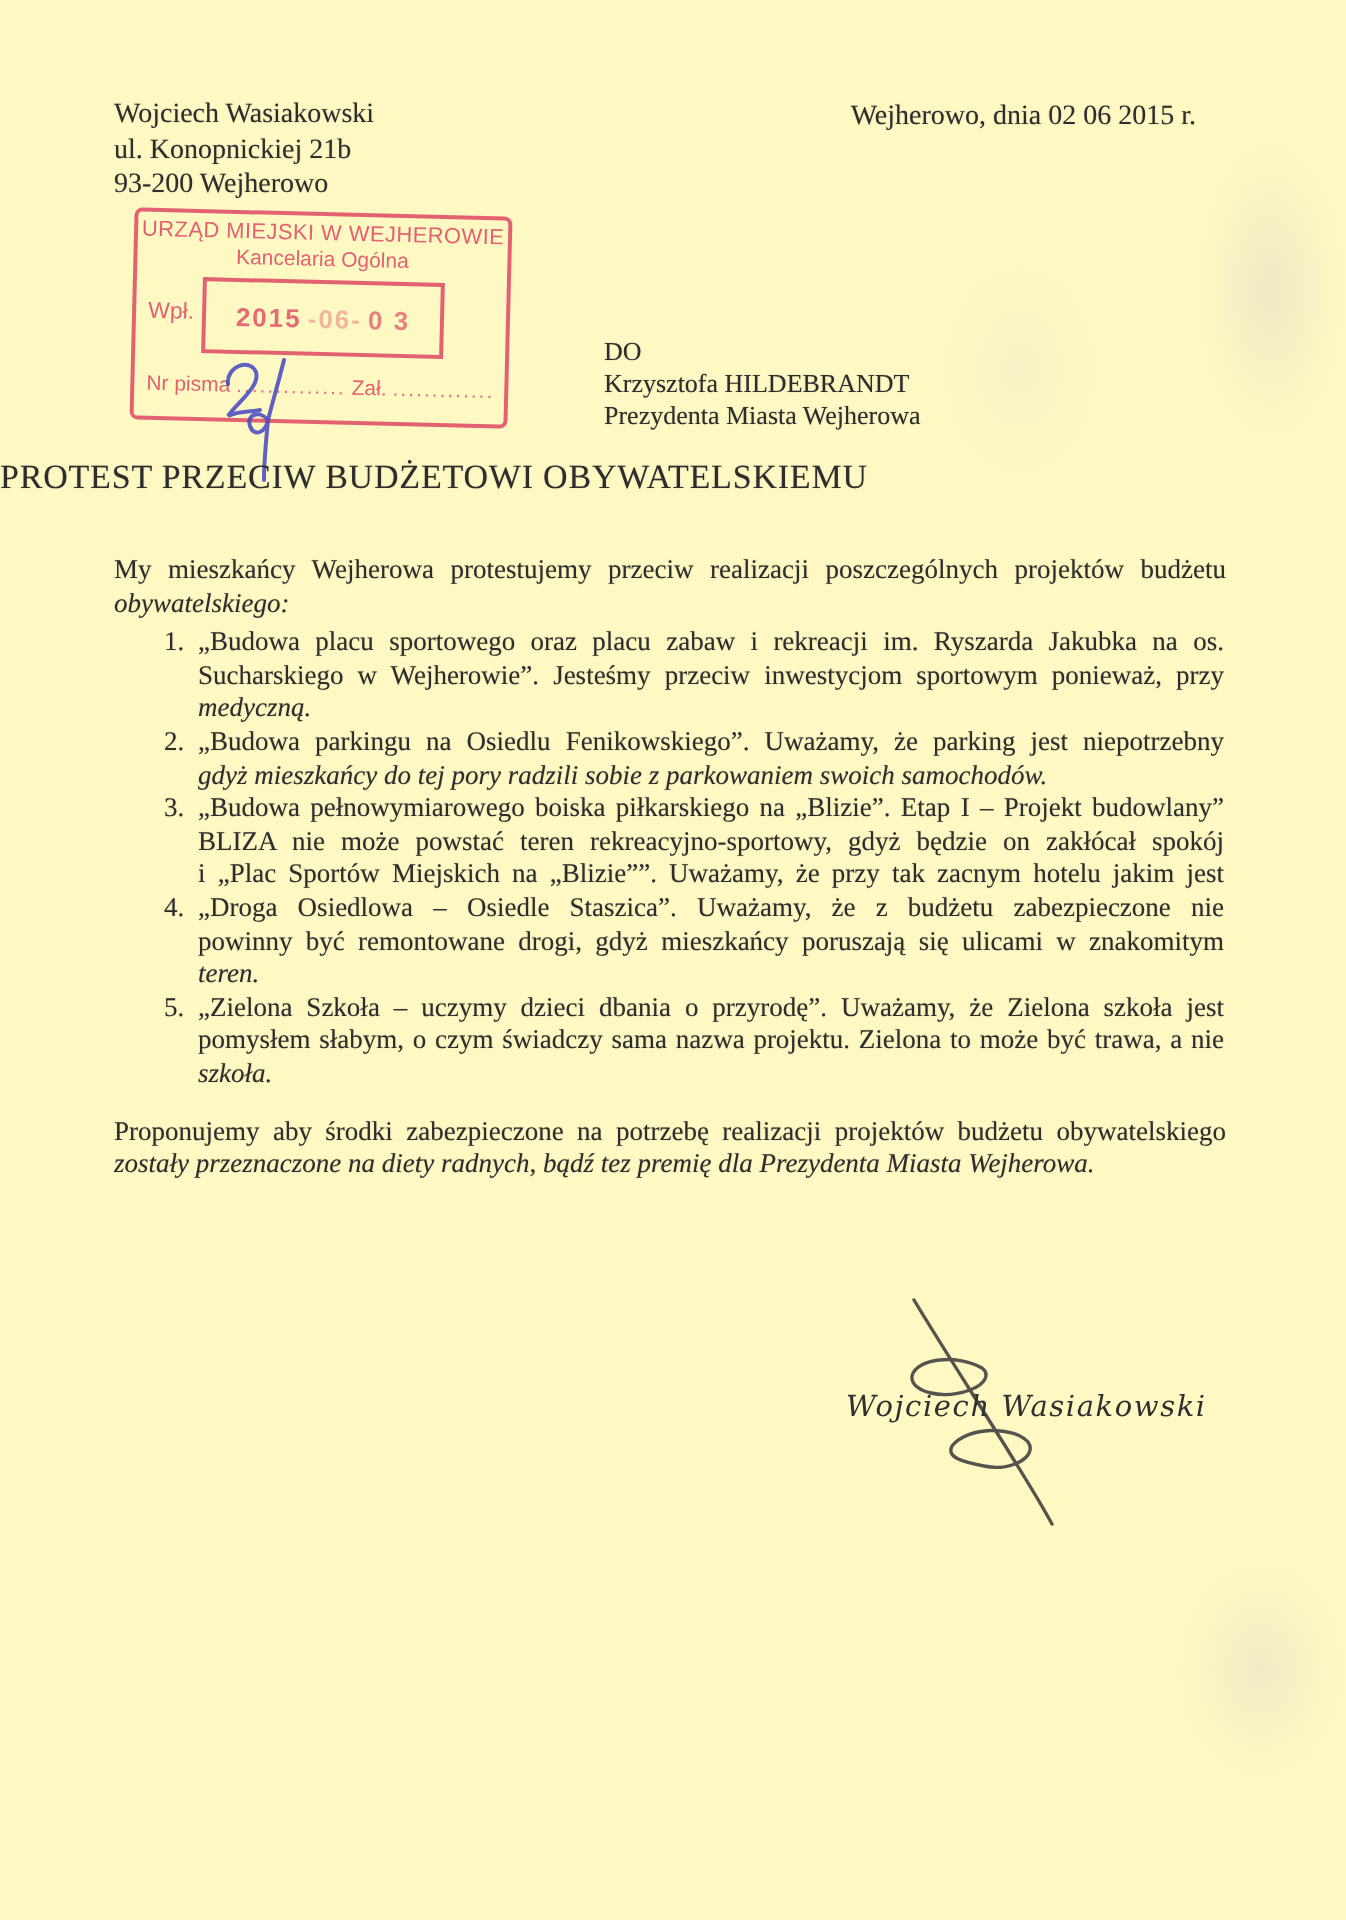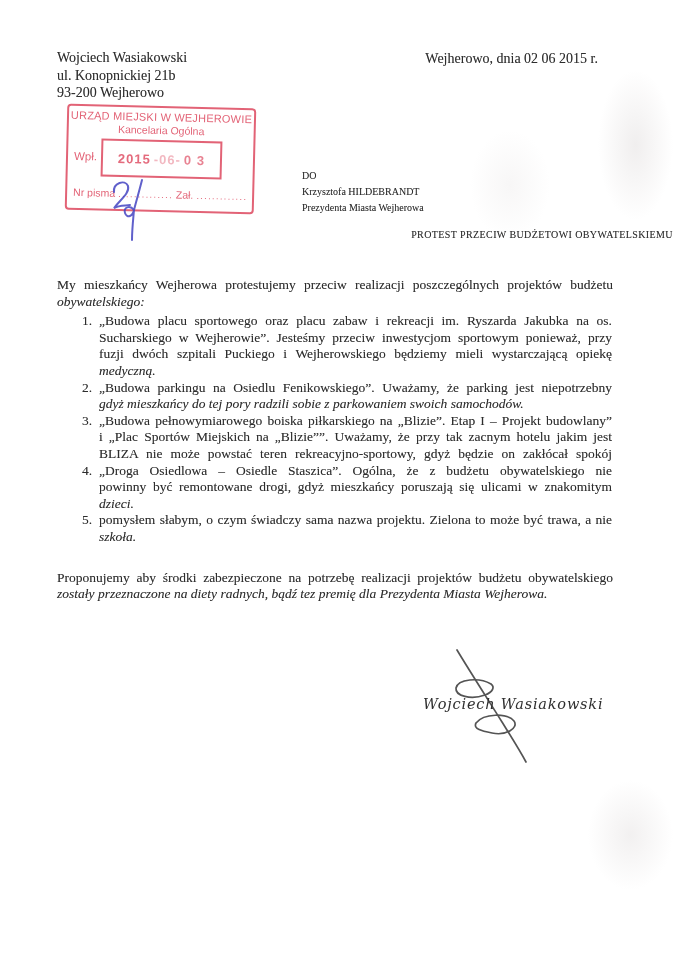--- a/index.html
+++ b/index.html
@@ -1,18 +1,18 @@
 <!DOCTYPE html>
 <html><head>
 <meta charset="utf-8">
 <style>
   html,body{margin:0;padding:0;background:#e9e9e9;}
   .page{
     position:relative;width:673px;height:960px;overflow:hidden;
-    background:#ffffff;
+    background:#fef9c3;
     font-family:"Liberation Serif","DejaVu Serif",serif;
     color:#2d2d2d;
   }
   .txt{text-shadow:0 0 .6px rgba(50,50,50,.35);}
   
   .blob{position:absolute;pointer-events:none;}
   .blob1{left:598px;top:70px;width:75px;height:150px;
     background:radial-gradient(closest-side,rgba(205,199,199,.30),rgba(205,199,199,0));}
   .blob2{left:588px;top:780px;width:85px;height:110px;
     background:radial-gradient(closest-side,rgba(208,202,202,.28),rgba(208,202,202,0));}
@@ -37,34 +37,34 @@
     position:absolute;left:33px;top:32px;width:117px;height:34px;
     border:2px solid #e0566b;display:flex;align-items:center;justify-content:center;
     font-size:13px;font-weight:bold;letter-spacing:1px;white-space:nowrap;
   }
   .sd-y{opacity:.95;} .sd-m{opacity:.45;margin:0 3px;} .sd-d{opacity:.8;}
   .stamp-bottom{position:absolute;left:6px;top:80px;width:174px;font-size:10.5px;
     white-space:nowrap;overflow:hidden;}
   .stamp-bottom .dots{letter-spacing:1px;opacity:.9;}
   .pen-mark{position:absolute;left:104px;top:172px;pointer-events:none;}
 
-  .recipient{position:absolute;left:302px;top:168px;font-size:10px;line-height:15.8px;}
-  .title{position:absolute;left:0;top:229px;width:673px;text-align:right;
-    font-size:10px;letter-spacing:.4px;}
+  .recipient{position:absolute;left:302px;top:168px;font-size:13px;line-height:15.8px;}
+  .title{position:absolute;left:0;top:229px;width:673px;text-align:left;
+    font-size:17px;letter-spacing:.4px;}
 
   
   .body{position:absolute;left:57px;top:277px;width:556px;font-size:13.5px;line-height:16.6px;}
   .ln{white-space:nowrap;}
   .jl{text-align:justify;text-align-last:justify;}
   .ll{text-align:left;font-style:italic;}
   .list{margin-top:3px;}
   .item{display:flex;}
   .item .num{display:inline-block;margin-left:25px;width:17px;flex:none;}
   .item .itext{width:513px;flex:none;}
-  .closing{margin-top:24px;}
+  .closing{margin-top:12px;}
 
   
   .sig-name{position:absolute;left:423px;top:696px;font-style:italic;
     font-family:"DejaVu Serif","Liberation Serif",serif;font-size:14.5px;
     letter-spacing:.8px;color:#2f2f2f;}
   .sig-svg{position:absolute;left:405px;top:630px;pointer-events:none;}
 </style>
 </head>
 <body>
 
@@ -121,54 +121,54 @@
       <div class="ln ll">obywatelskiego:</div>
     </div>
 
     <div class="list">
 
       <div class="item">
         <span class="num">1.</span>
         <div class="itext">
           <div class="ln jl">„Budowa placu sportowego oraz placu zabaw i rekreacji im. Ryszarda Jakubka na os.</div>
           <div class="ln jl">Sucharskiego w Wejherowie”. Jesteśmy przeciw inwestycjom sportowym ponieważ, przy</div>
-          <div class="ln jl">fuzji dwóch szpitali Puckiego i Wejherowskiego będziemy mieli wystarczającą opiekę</div>
           <div class="ln ll">medyczną.</div>
         </div>
       </div>
 
       <div class="item">
         <span class="num">2.</span>
         <div class="itext">
           <div class="ln jl">„Budowa parkingu na Osiedlu Fenikowskiego”. Uważamy, że parking jest niepotrzebny</div>
           <div class="ln ll">gdyż mieszkańcy do tej pory radzili sobie z parkowaniem swoich samochodów.</div>
         </div>
       </div>
 
       <div class="item">
         <span class="num">3.</span>
         <div class="itext">
           <div class="ln jl">„Budowa pełnowymiarowego boiska piłkarskiego na „Blizie”. Etap I – Projekt budowlany”</div>
+          <div class="ln jl">BLIZA nie może powstać teren rekreacyjno-sportowy, gdyż będzie on zakłócał spokój</div>
           <div class="ln jl">i „Plac Sportów Miejskich na „Blizie””. Uważamy, że przy tak zacnym hotelu jakim jest</div>
-          <div class="ln jl">BLIZA nie może powstać teren rekreacyjno-sportowy, gdyż będzie on zakłócał spokój</div>
         </div>
       </div>
 
       <div class="item">
         <span class="num">4.</span>
         <div class="itext">
-          <div class="ln jl">„Droga Osiedlowa – Osiedle Staszica”. Ogólna, że z budżetu obywatelskiego nie</div>
+          <div class="ln jl">„Droga Osiedlowa – Osiedle Staszica”. Uważamy, że z budżetu zabezpieczone nie</div>
           <div class="ln jl">powinny być remontowane drogi, gdyż mieszkańcy poruszają się ulicami w znakomitym</div>
-          <div class="ln ll">dzieci.</div>
+          <div class="ln ll">teren.</div>
         </div>
       </div>
 
       <div class="item">
         <span class="num">5.</span>
         <div class="itext">
+          <div class="ln jl">„Zielona Szkoła – uczymy dzieci dbania o przyrodę”. Uważamy, że Zielona szkoła jest</div>
           <div class="ln jl">pomysłem słabym, o czym świadczy sama nazwa projektu. Zielona to może być trawa, a nie</div>
           <div class="ln ll">szkoła.</div>
         </div>
       </div>
 
     </div>
 
     <div class="para closing">
       <div class="ln jl">Proponujemy aby środki zabezpieczone na potrzebę realizacji projektów budżetu obywatelskiego</div>
       <div class="ln ll">zostały przeznaczone na diety radnych, bądź tez premię dla Prezydenta Miasta Wejherowa.</div>

